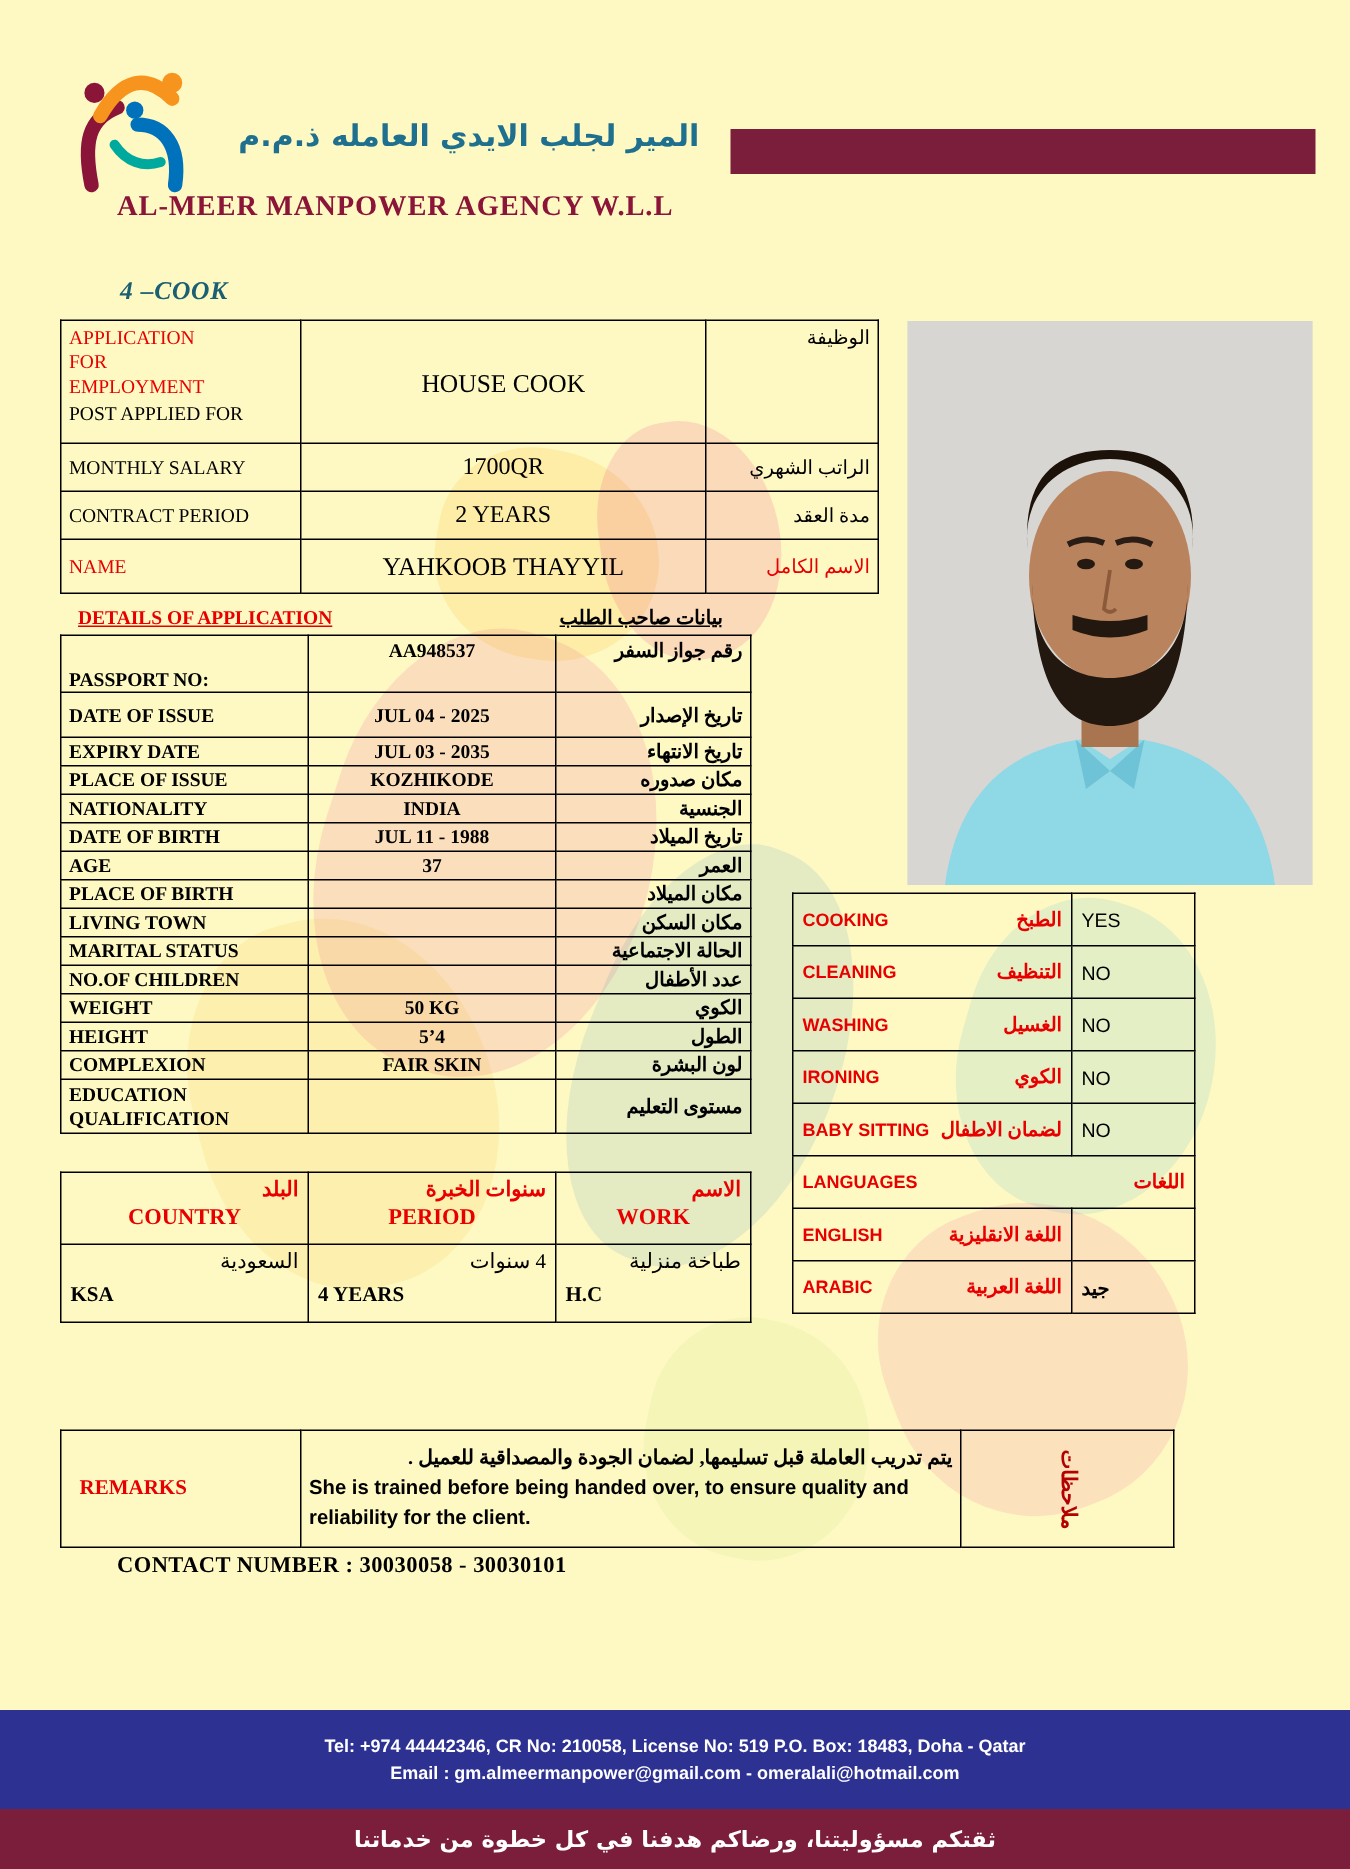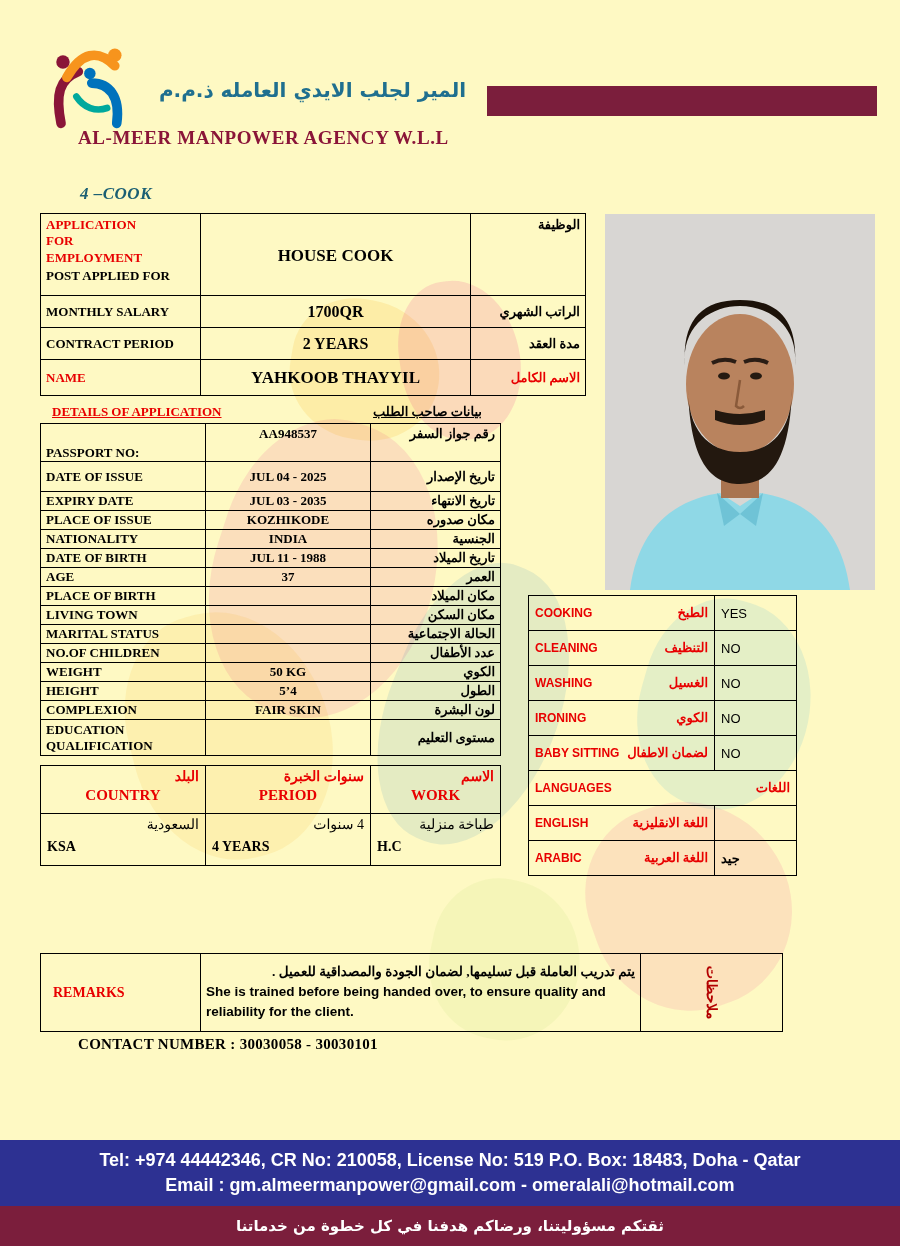--- a/index.html
+++ b/index.html
@@ -34,21 +34,21 @@
 
   
   table{border-collapse:collapse;table-layout:fixed;background:transparent;}
   td{border:1px solid #000;padding:1px 5px;font-size:13px;vertical-align:middle;overflow:hidden;}
   .ar-cell{text-align:right;font-weight:bold;}
   .red{color:var(--red);}
 
   
   .top-table{top:213px;left:40px;}
   .top-table table{width:545px;}
-  .top-table td{font-weight:bold;}
+  .top-table td{font-weight:normal;}
   .top-table .val{text-align:center;font-size:16px;}
   .top-table .r0 td{height:82px;vertical-align:top;padding-top:3px;}
   .top-table .r0 .val{vertical-align:middle;font-size:17px;}
   .top-table .r1 td,.top-table .r2 td{height:32px;}
   .top-table .r3 td{height:36px;}
   .top-table .r3 .val{font-size:17px;}
   .lbl-red-multiline{color:var(--red);width:105px;line-height:1.25;}
   .lbl-black{margin-top:2px;}
 
   
@@ -59,21 +59,21 @@
   .details-table{margin-top:3px;width:460px;}
   .details-table td{height:19px;font-weight:bold;padding:0 5px;}
   .details-table .val{text-align:center;}
   .details-table tr.r0 td{height:38px;}
   .details-table tr.r0 .lbl{vertical-align:bottom;}
   .details-table tr.r0 .val,.details-table tr.r0 .ar-cell{vertical-align:top;padding-top:2px;}
   .details-table tr.r1 td{height:30px;}
   .details-table tr.r15 td{height:36px;}
 
   
-  .exp-table{margin-top:9px;width:460px;}
+  .exp-table{margin-top:25px;width:460px;}
   .exp-table td{height:48px;vertical-align:top;padding:2px 6px;}
   .exp-table .hd .arl{color:var(--red);font-weight:bold;text-align:right;font-size:14px;}
   .exp-table .hd .enl{color:var(--red);font-weight:bold;text-align:center;font-size:15px;margin-top:2px;}
   .exp-table .dt td{height:52px;}
   .exp-table .dt .arl{text-align:right;font-size:14px;}
   .exp-table .dt .enl{text-align:left;font-size:14px;font-weight:bold;margin-top:6px;}
 
   
   .photo{top:214px;left:605px;width:270px;height:376px;background:#d8d6d3;}
 
@@ -93,21 +93,21 @@
   .remarks .rlabel{color:var(--red);font-weight:bold;font-size:14px;padding-left:12px;}
   .remarks .rtext .arline{text-align:right;font-weight:bold;font-size:13.5px;direction:rtl;}
   .remarks .rtext .enline{font-family:"Liberation Sans",sans-serif;font-weight:bold;font-size:13.5px;width:408px;margin-top:2px;line-height:1.45;}
   .remarks .rar{text-align:center;}
   .remarks .rar .rot{display:inline-block;transform:rotate(90deg);font-weight:bold;font-size:14px;color:#b30000;white-space:nowrap;}
 
   .contact{top:1036px;left:78px;font-size:15px;font-weight:bold;letter-spacing:.3px;}
 
   
   .footer-blue{top:1140px;left:0;width:900px;height:66px;background:var(--footer-blue);color:#fff;
-    font-family:"Liberation Sans",sans-serif;font-weight:bold;text-align:center;font-size:18px;
+    font-family:"Liberation Sans",sans-serif;font-weight:bold;text-align:center;font-size:12px;
     display:flex;flex-direction:column;justify-content:center;gap:4px;}
   .footer-maroon{top:1206px;left:0;width:900px;height:40px;background:var(--maroon-bar);color:#fff;
     font-family:"DejaVu Sans",sans-serif;font-weight:bold;text-align:center;font-size:15px;
     display:flex;align-items:center;justify-content:center;direction:rtl;}
 </style>
 </head>
 <body>
 
 <div class="page">
 

